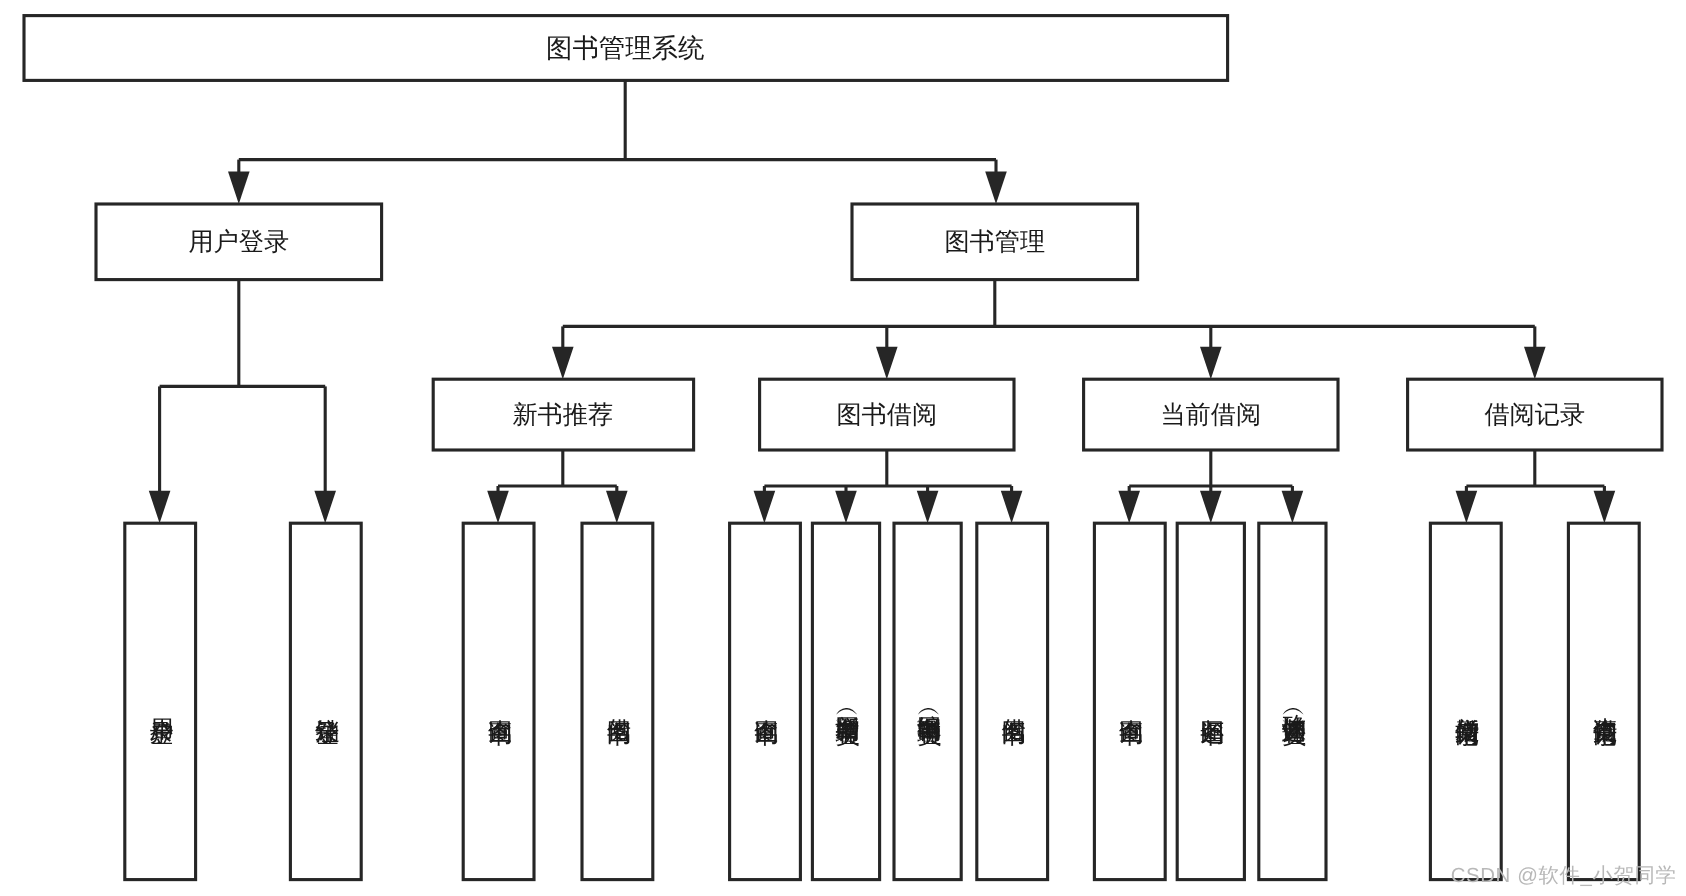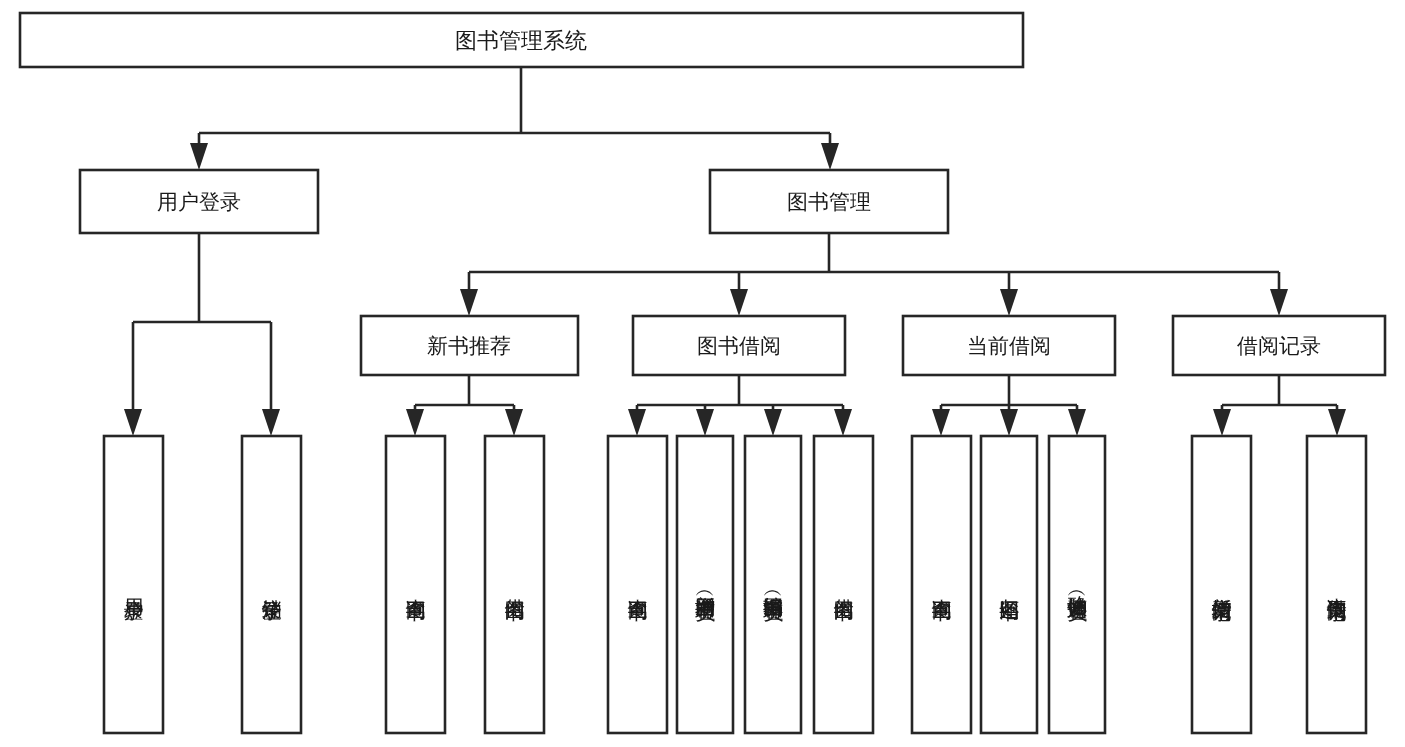--- a/index.html
+++ b/index.html
@@ -253,14 +253,15 @@
     <span class="leaf-label">确认归还（管理员）</span>
   </div>
 
   <div class="leaf-label-wrap" style="left:1192px; top:436px; width:59px; height:297px;">
     <span class="leaf-label">新增借阅记录</span>
   </div>
   <div class="leaf-label-wrap" style="left:1307px; top:436px; width:59px; height:297px;">
     <span class="leaf-label">查询借阅记录</span>
   </div>
 
+  <div class="watermark">CSDN @软件_小贺同学</div>
 
 </div>
 
 </body></html>

